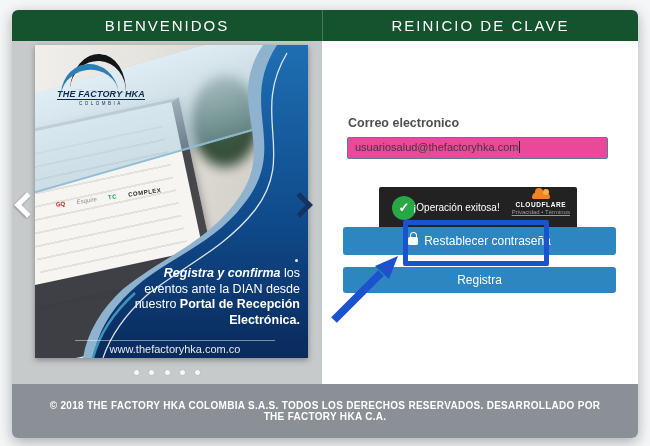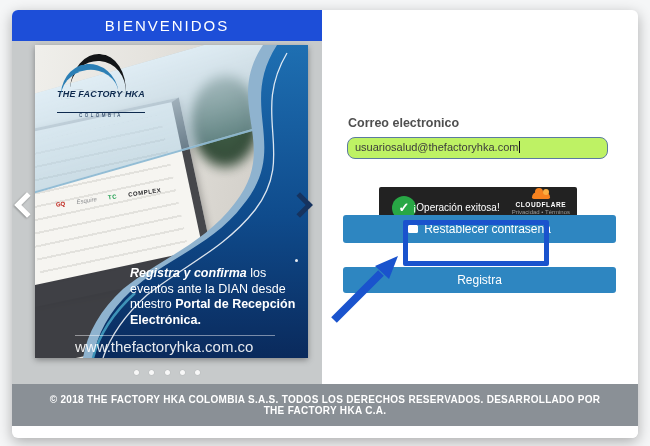--- a/index.html
+++ b/index.html
@@ -1,27 +1,27 @@
 <!DOCTYPE html>
 <html><head>
 <meta charset="utf-8">
 <style>
   html,body{margin:0;padding:0;background:#f5f6f7;font-family:"Liberation Sans",sans-serif;}
   .stage{position:relative;width:650px;height:446px;overflow:hidden;background:#f5f6f7;}
   .card{position:absolute;left:12px;top:10px;width:626px;height:428px;background:#fff;
         border-radius:6px;box-shadow:0 4px 14px rgba(0,0,0,.3);overflow:hidden;}
   
-  .hdr{position:absolute;top:0;height:31px;background:#1d4ed8;color:#fff;display:flex;
+  .hdr{position:absolute;top:0;height:31px;background:#14532d;color:#fff;display:flex;
        align-items:center;justify-content:center;font-size:15px;letter-spacing:2px;font-weight:400;}
   .hdr-left{left:0;width:310px;}
   .hdr-right{left:310px;width:316px;border-left:1px solid rgba(255,255,255,.22);box-sizing:border-box;}
   
   .panel-left{position:absolute;left:0;top:31px;width:310px;height:343px;background:#c7cacb;}
   .panel-right{position:absolute;left:310px;top:31px;width:316px;height:438px;background:#ffffff;}
-  .footer{position:absolute;left:0;top:374px;width:626px;height:42px;background:#8a9096;color:#fff;
+  .footer{position:absolute;left:0;top:374px;width:626px;height:54px;background:#8a9096;color:#fff;
           display:flex;align-items:center;justify-content:center;text-align:center;
           font-size:10px;font-weight:700;letter-spacing:.3px;padding:0 28px;box-sizing:border-box;}
   
   .slide{position:absolute;left:23px;top:4px;width:273px;height:313px;overflow:hidden;
          box-shadow:0 2px 6px rgba(0,0,0,.35);background:#e9e8e4;}
   .photo-base{position:absolute;inset:0;
       background:linear-gradient(100deg,#f0efeb 0%,#e5e3de 35%,#d8d5cf 65%,#c9c6c0 100%);}
   .plant{position:absolute;left:138px;top:6px;width:104px;height:140px;border-radius:50%;
       background:radial-gradient(closest-side,#33513a 30%,#2c4531 55%,rgba(44,69,49,0) 75%);
       filter:blur(4px);opacity:.95;}
@@ -45,83 +45,86 @@
   .bm-complex{color:#2b2b2e;font-weight:bold;font-size:5.5px;letter-spacing:.5px;}
   .wave{position:absolute;inset:0;width:100%;height:100%;}
   
   .logo{position:absolute;left:12px;top:6px;width:108px;text-align:center;}
   .arc-black{position:absolute;left:24px;top:3px;width:56px;height:30px;border-top:7px solid #131517;
       border-radius:50% 50% 0 0/100% 100% 0 0;transform:rotate(4deg);}
   .arc-blue{position:absolute;left:12px;top:13px;width:58px;height:26px;border-top:6px solid #2c7fb5;
       border-radius:50% 50% 0 0/100% 100% 0 0;transform:rotate(-7deg);}
   .logo-title{display:inline-block;margin-top:38px;font-size:9px;font-weight:800;font-style:italic;
       color:#0e2a4e;text-transform:uppercase;letter-spacing:.2px;border-bottom:1px solid #0e2a4e;
-      padding-bottom:13px;}
+      padding-bottom:0;}
   .logo-sub{font-size:4.5px;color:#0e2a4e;letter-spacing:2.5px;}
   
-  .msg{position:absolute;right:8px;bottom:30px;width:170px;color:#fff;
+  .msg{position:absolute;right:8px;bottom:30px;width:170px;text-align:right;color:#fff;
       font-size:12.5px;line-height:15.5px;}
   .msg .lead{font-style:italic;font-weight:bold;}
   .msg .tail{font-weight:bold;}
   .deco-dot{position:absolute;right:10px;bottom:96px;width:3px;height:3px;border-radius:50%;
       background:rgba(255,255,255,.9);}
-  .website{position:absolute;left:40px;bottom:3px;width:200px;text-align:left;color:rgba(255,255,255,.9);
-      font-size:15px;border-top:1px solid rgba(255,255,255,.45);padding-top:2px;}
+  .website{position:absolute;left:40px;bottom:3px;width:200px;text-align:center;color:rgba(255,255,255,.9);
+      font-size:11px;border-top:1px solid rgba(255,255,255,.45);padding-top:2px;}
   
   .chev{position:absolute;width:13px;height:13px;border-left:5px solid #fff;border-bottom:5px solid #fff;
       cursor:pointer;z-index:5;}
   .chev-prev{left:6px;top:155px;transform:rotate(45deg);
       filter:drop-shadow(0 1px 1px rgba(0,0,0,.35));}
   .chev-next{left:279px;top:155px;transform:rotate(225deg);border-color:#16335f;}
   .dots{position:absolute;left:0;top:320px;width:310px;text-align:center;}
   .dots span{display:inline-block;width:5px;height:5px;border-radius:50%;margin:0 3px;
       background:rgba(255,255,255,.85);box-shadow:0 0 1px rgba(0,0,0,.3);cursor:pointer;}
   
   .email-label{position:absolute;left:26px;top:75px;font-size:12.5px;font-weight:bold;color:#4f4f4f;}
   .email-input{position:absolute;left:25px;top:96px;width:261px;height:22px;box-sizing:border-box;
-      border:1.5px solid #5b7aa0;border-radius:8px;background:#bef264;font-size:11px;color:#3c3c3c;
+      border:1.5px solid #5b7aa0;border-radius:2px;background:#ec4899;font-size:11px;color:#3c3c3c;
       line-height:19px;padding:0 7px;cursor:text;}
   .caret{display:inline-block;width:0;height:12px;border-left:1.2px solid #111;
       vertical-align:-2px;margin-left:1px;}
   .captcha{position:absolute;left:57px;top:146px;width:198px;height:42px;background:#222;
       border-radius:2px;}
   .cap-circle{position:absolute;left:13px;top:9px;width:24px;height:24px;border-radius:50%;
       background:#28a745;color:#fff;font-size:13px;font-weight:bold;text-align:center;line-height:24px;}
   .cap-status{position:absolute;left:34px;top:0;height:42px;line-height:42px;color:#fff;font-size:10px;}
   .cap-cf{position:absolute;right:7px;top:5px;text-align:center;}
   .cloud{position:relative;width:18px;height:7px;margin:0 auto 2px;background:#f6821f;
       border-radius:6px 6px 2px 2px;}
   .cloud::before{content:"";position:absolute;left:3px;top:-4px;width:8px;height:8px;
       background:#f6821f;border-radius:50%;}
   .cloud::after{content:"";position:absolute;right:1px;top:-3px;width:6px;height:6px;
       background:#fbad41;border-radius:50%;}
   .cf-name{color:#fff;font-size:6.5px;font-weight:bold;letter-spacing:.6px;}
   .cf-links{color:#9a9a9a;font-size:6px;text-decoration:underline;margin-top:1px;cursor:pointer;}
   .btn{position:absolute;left:21px;width:273px;background:#2e86c1;border:none;border-radius:3px;
       color:#fff;font-size:12px;font-family:"Liberation Sans",sans-serif;display:flex;
       align-items:center;justify-content:center;cursor:pointer;}
-  .btn-reset{top:174px;height:28px;}
+  .btn-reset{top:186px;height:28px;}
   .btn-login{top:226px;height:26px;}
   .lock{position:relative;display:inline-block;width:10px;height:8px;background:#fff;
       border-radius:1.5px;margin-right:6px;}
   .lock::before{content:"";position:absolute;left:1.5px;top:-5px;width:7px;height:6px;
       border:1.5px solid #fff;border-bottom:none;border-radius:4px 4px 0 0;box-sizing:border-box;}
   
   .ann-rect{position:absolute;left:81px;top:179px;width:146px;height:46px;box-sizing:border-box;
       border:5px solid #1a53cd;border-radius:2px;pointer-events:none;z-index:20;}
   .ann-arrow{position:absolute;left:0;top:205px;width:100px;height:90px;pointer-events:none;z-index:21;}
 </style>
 </head>
 <body>
 
 <div class="stage">
   <div class="card">
 
     <div class="hdr hdr-left">
       <span>BIENVENIDOS</span>
+    </div>
+    <div class="hdr hdr-right">
+      <span>REINICIO DE CLAVE</span>
     </div>
 
     <div class="panel-left">
       <div class="slide">
         <div class="photo-base"></div>
         <div class="plant"></div>
         <div class="screen"></div>
         <div class="keyboard"></div>
         <div class="hand"></div>
         <div class="band"></div>

